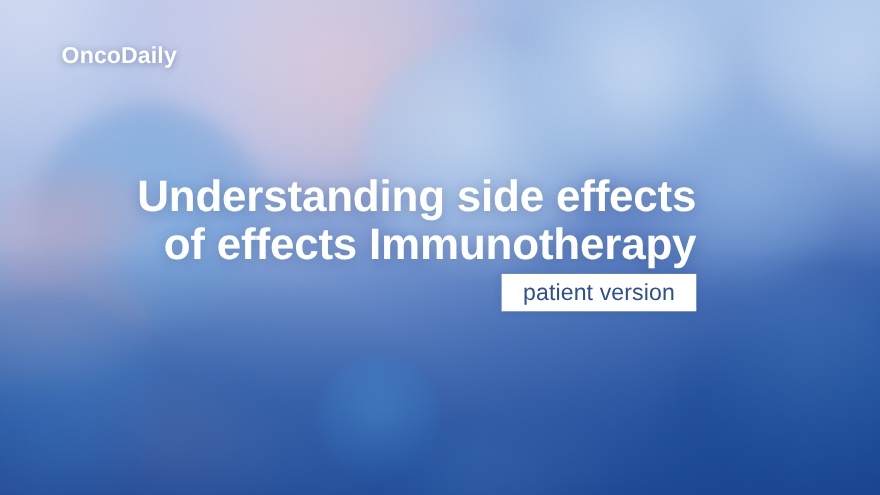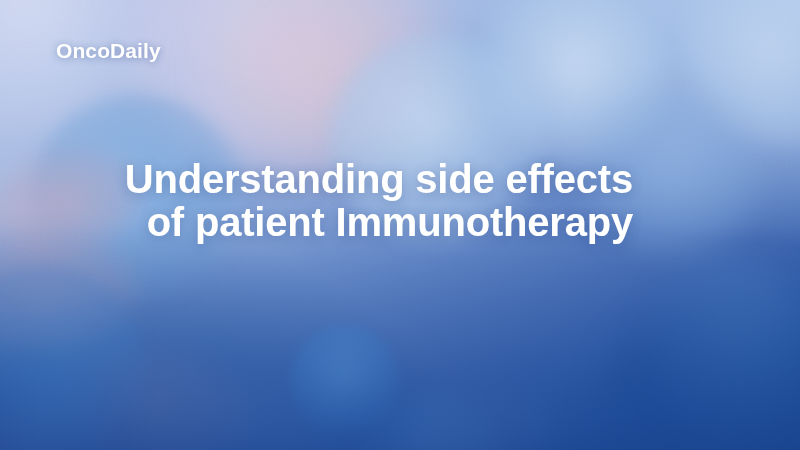--- a/index.html
+++ b/index.html
@@ -244,17 +244,20 @@
   <div class="grain"></div>
   <div class="bg-deep-bottom"></div>
   <div class="vignette"></div>
 
   <div class="logo">
     <span>OncoDaily</span>
   </div>
 
   <div class="headline">
     <span class="ln"><span class="w-light">Understanding </span><span class="w-bold">side effects</span></span>
-    <span class="ln"><span class="w-light">of patient </span><span class="w-bold">Immunotherapy</span></span>
-  </div>
-
+    <span class="ln"><span class="w-light">of effects </span><span class="w-bold">Immunotherapy</span></span>
+  </div>
+
+  <div class="badge">
+    <span>patient version</span>
+  </div>
 
 </div>
 
 </body></html>

